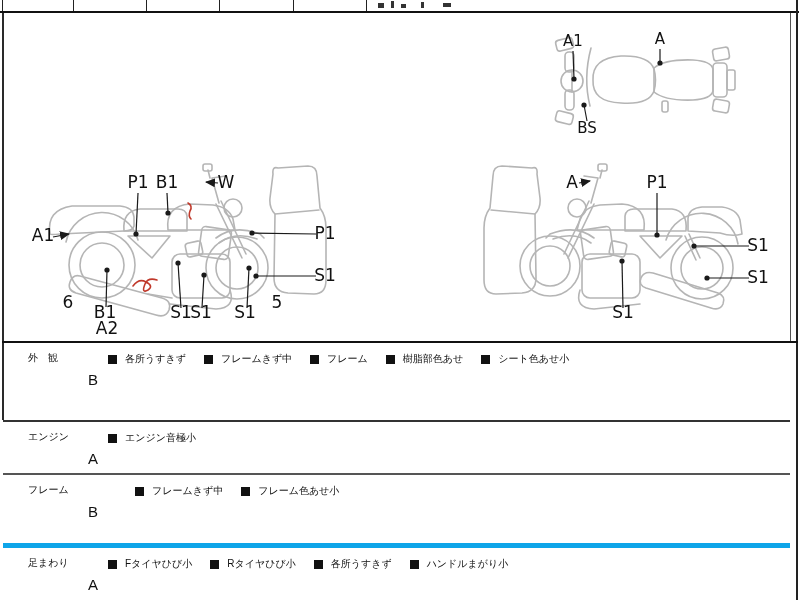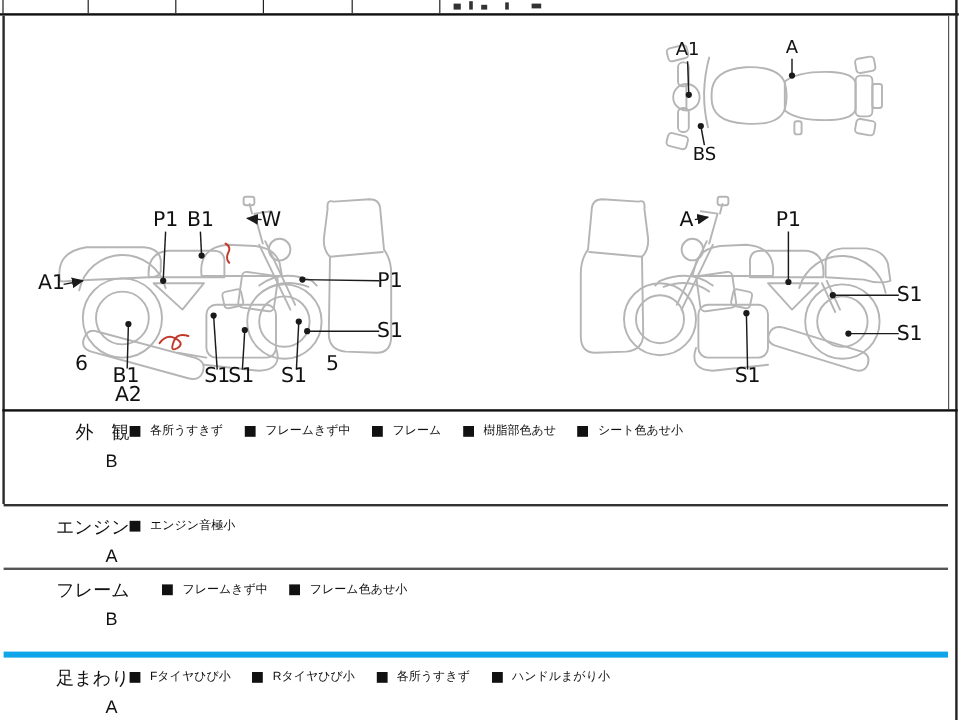--- a/index.html
+++ b/index.html
@@ -38,21 +38,21 @@
   .cond{position:absolute;left:3px;top:343px;width:787px;}
   .crow{display:flex;align-items:flex-start;box-sizing:border-box;padding:8px 0 0 25px;}
   .crow.r1{border-top:2px solid #333;}
   .crow.r2{border-top:2px solid #555;gap:27px;}
   .crow.r3{border-top:5px solid #0ea5e9;margin-top:16px;}
   .crow.r0{height:77px;}
   .crow.r1{height:53px;}
   .crow.r2{height:54px;}
   .crow.r3{height:74px;}
   .clabel{width:80px;flex:0 0 80px;}
-  .cname{font-size:15px;white-space:nowrap;text-align:right;}
+  .cname{font-size:10px;white-space:nowrap;}
   .cgrade{font-size:15px;margin:6px 0 0 60px;}
   .citems{flex:1;display:flex;flex-wrap:wrap;column-gap:18px;row-gap:4px;padding-top:1px;}
   .citem{white-space:nowrap;font-size:10px;display:inline-flex;align-items:center;}
   .bullet{width:9px;height:9px;background:#111;display:inline-block;margin-right:8px;flex:0 0 9px;}
 </style>
 </head>
 <body>
 
 <div class="strip">
   <div class="vline" style="left:2px"></div>

